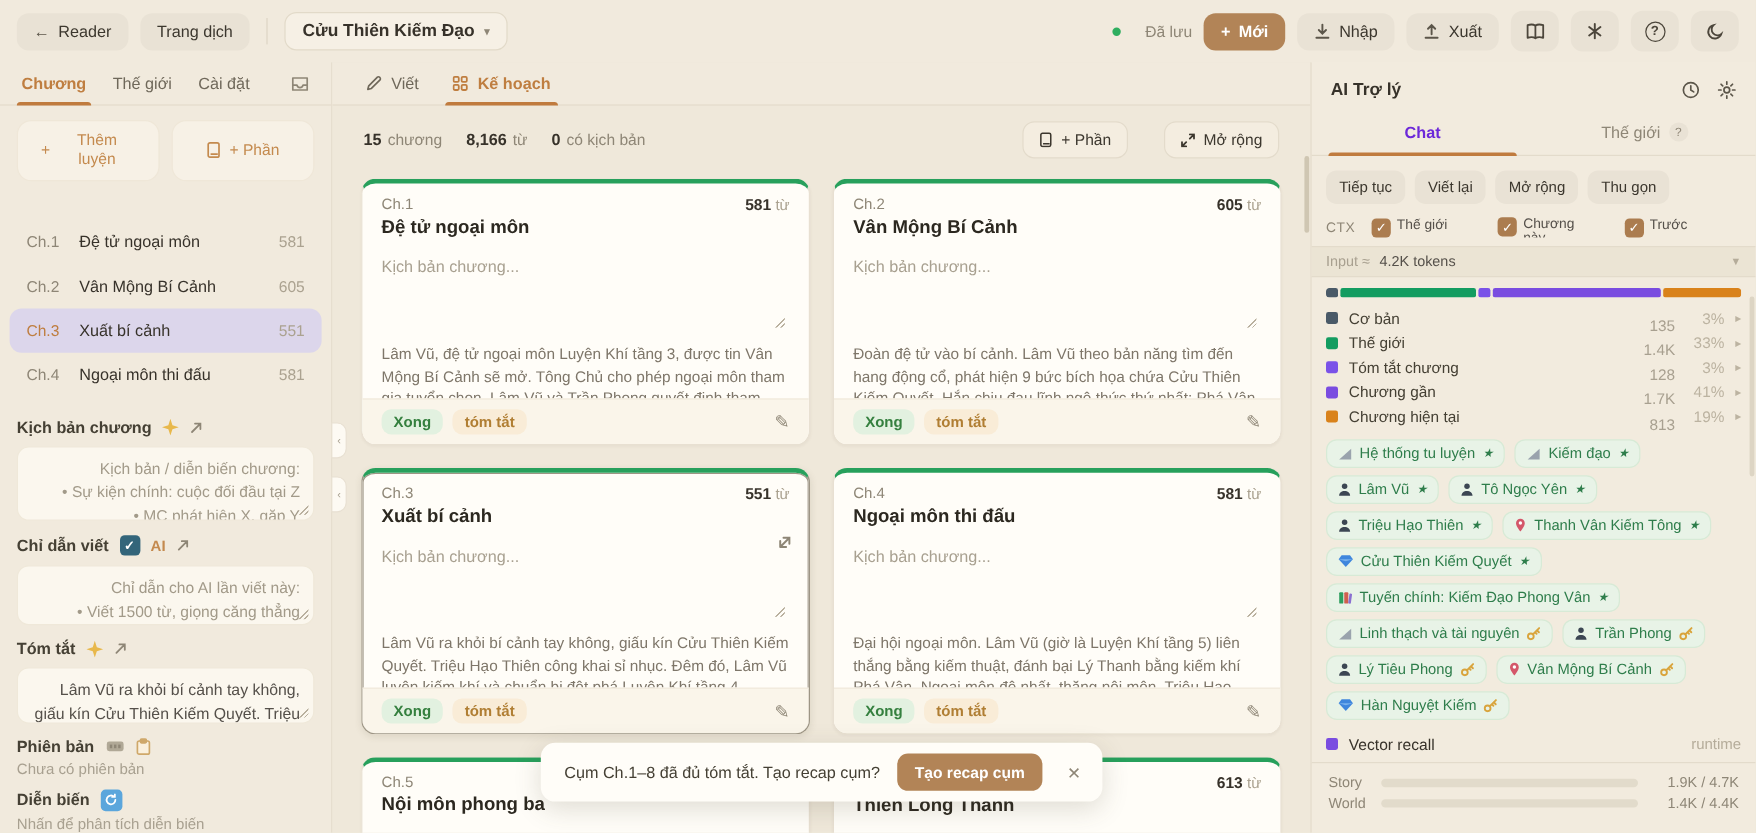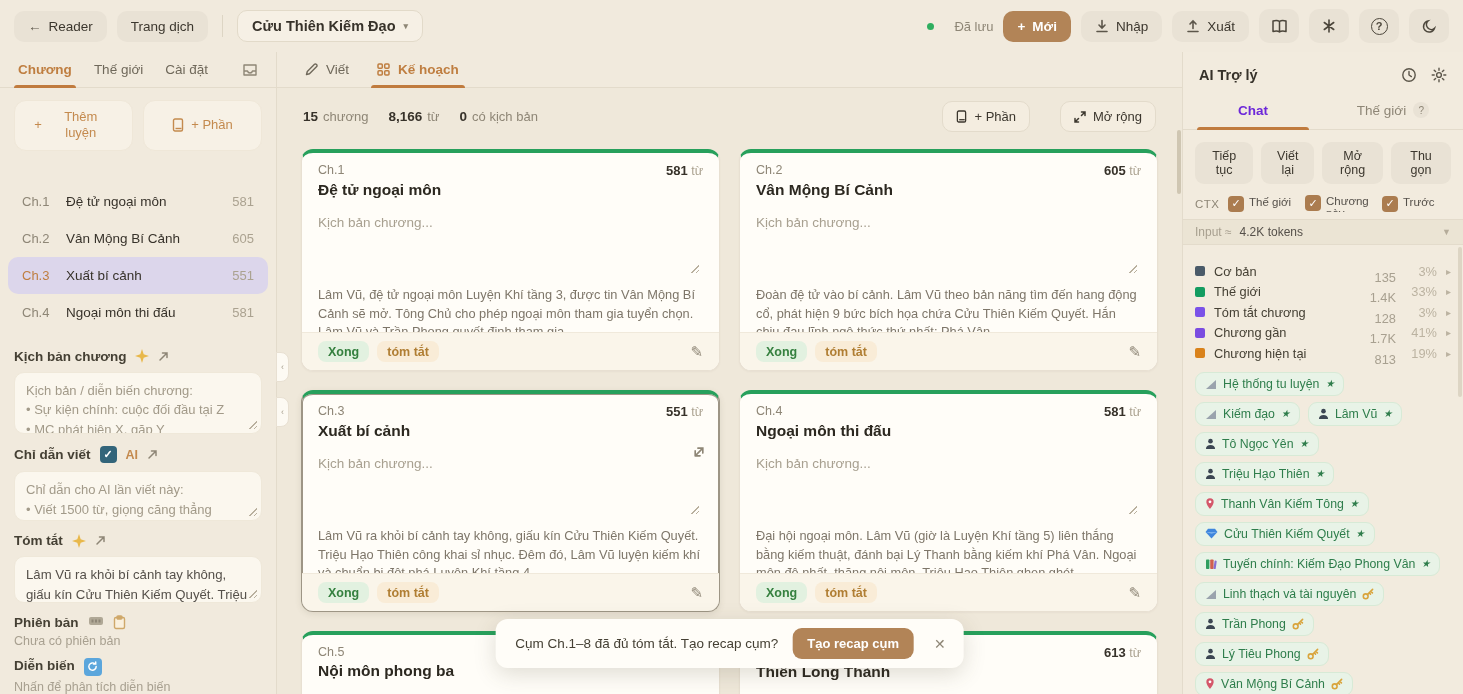--- a/index.html
+++ b/index.html
@@ -48,25 +48,25 @@
   .ch-row { display:flex; align-items:center; gap:12px; padding:11px 14px; border-radius:10px; cursor:pointer; }
   .ch-row .num { color:#8e8676; font-size:13px; width:32px; }
   .ch-row .ttl { color:#37322a; font-size:13.5px; }
   .ch-row .cnt { margin-left:auto; color:#aba290; font-size:13px; }
   .ch-row.selected { background:#dcd6eb; }
   .ch-row.selected .num { color:#bf7e40; }
   .panel-label { display:flex; align-items:center; gap:9px; padding:10px 14px 2px; font-weight:bold;
                  font-size:13.5px; color:#454034; }
   .panel-label .exp { color:#8e8676; }
   .sb-box { margin:6px 14px 2px; background:#fbf7ee; border:1px solid #efe8d9; border-radius:10px;
-            padding:8px 11px; font-size:13px; color:#a29a89; line-height:1.5; position:relative; overflow:hidden; }
+            padding:8px 11px; font-size:13px; color:#a29a89; line-height:1.5; position:relative; overflow:hidden;text-align:right; }
   .sb-box.filled { color:#55504a; font-size:13.2px; }
   .rs { position:absolute; right:4px; bottom:4px; width:9px; height:9px;
         background:linear-gradient(135deg, transparent 0 55%, #b9b09e 55% 63%, transparent 63% 78%, #b9b09e 78% 86%, transparent 86%); }
-  .mini-row { display:flex; gap:9px; padding:10px 14px 0; font-weight:bold; font-size:13.5px; color:#454034; }
+  .mini-row { display:flex; align-items:center; gap:9px; padding:10px 14px 0; font-weight:bold; font-size:13.5px; color:#454034; }
   .hint { padding:4px 14px 0; color:#a8a090; font-size:12.5px; }
   .check { width:17px; height:17px; border-radius:4px; display:inline-flex; align-items:center; justify-content:center;
            color:#fff; font-size:11px; }
   .check.teal { background:#33657a; }
   .check.tan { background:#ab7c4f; }
   .ai-mini { color:#c48a4e; font-weight:bold; font-size:12.5px; }
   .blue-ic { width:18px; height:18px; background:#5ba6dc; border-radius:4px; display:flex; align-items:center; justify-content:center; }
 
   
   .main { flex:1; display:flex; flex-direction:column; position:relative; background:#efe8da; }
@@ -107,21 +107,21 @@
                padding:8px 15px; cursor:pointer; font-family:inherit; }
   .toast .x { color:#8e8676; font-size:14px; cursor:pointer; padding:0 6px; }
 
   .handle { position:absolute; width:13px; height:30px; background:#fdfaf3; border:1px solid #e8e0d2;
             display:flex; align-items:center; justify-content:center; color:#a8a090; font-size:9px; cursor:pointer; }
   .handle.l1 { left:-1px; top:300px; border-radius:0 8px 8px 0; }
   .handle.l2 { left:-1px; top:345px; border-radius:0 8px 8px 0; }
   .scroll-thumb { position:absolute; right:1px; top:78px; width:4px; height:64px; background:#cfc6b2; border-radius:2px; }
 
   
-  .right-sb { width:281px; border-left:1px solid #e3dbcb; display:flex; flex-direction:column; background:#f2ebde; position:relative; }
+  .right-sb { width:371px; border-left:1px solid #e3dbcb; display:flex; flex-direction:column; background:#f2ebde; position:relative; }
   .ai-head { display:flex; align-items:center; padding:15px 16px 10px; }
   .ai-head .t { font-weight:bold; font-size:14.5px; }
   .ai-head .ics { margin-left:auto; display:flex; gap:14px; color:#5c564a; }
   .ai-tabs { display:flex; border-bottom:1px solid #e3dbcb; }
   .ai-tab { flex:1; text-align:center; padding:9px 0 11px; color:#8e8676; font-size:13.5px; position:relative; cursor:pointer;
             display:flex; align-items:center; justify-content:center; gap:7px; }
   .ai-tab.active { color:#6d28d9; font-weight:bold; }
   .ai-tab.active::after { content:""; position:absolute; left:14px; right:14px; bottom:-1px; height:3px;
                           background:#c07b3e; border-radius:3px 3px 0 0; }
   .q2 { width:16px; height:16px; border-radius:50%; background:#e9e2d5; color:#8e8676; font-size:10px;

